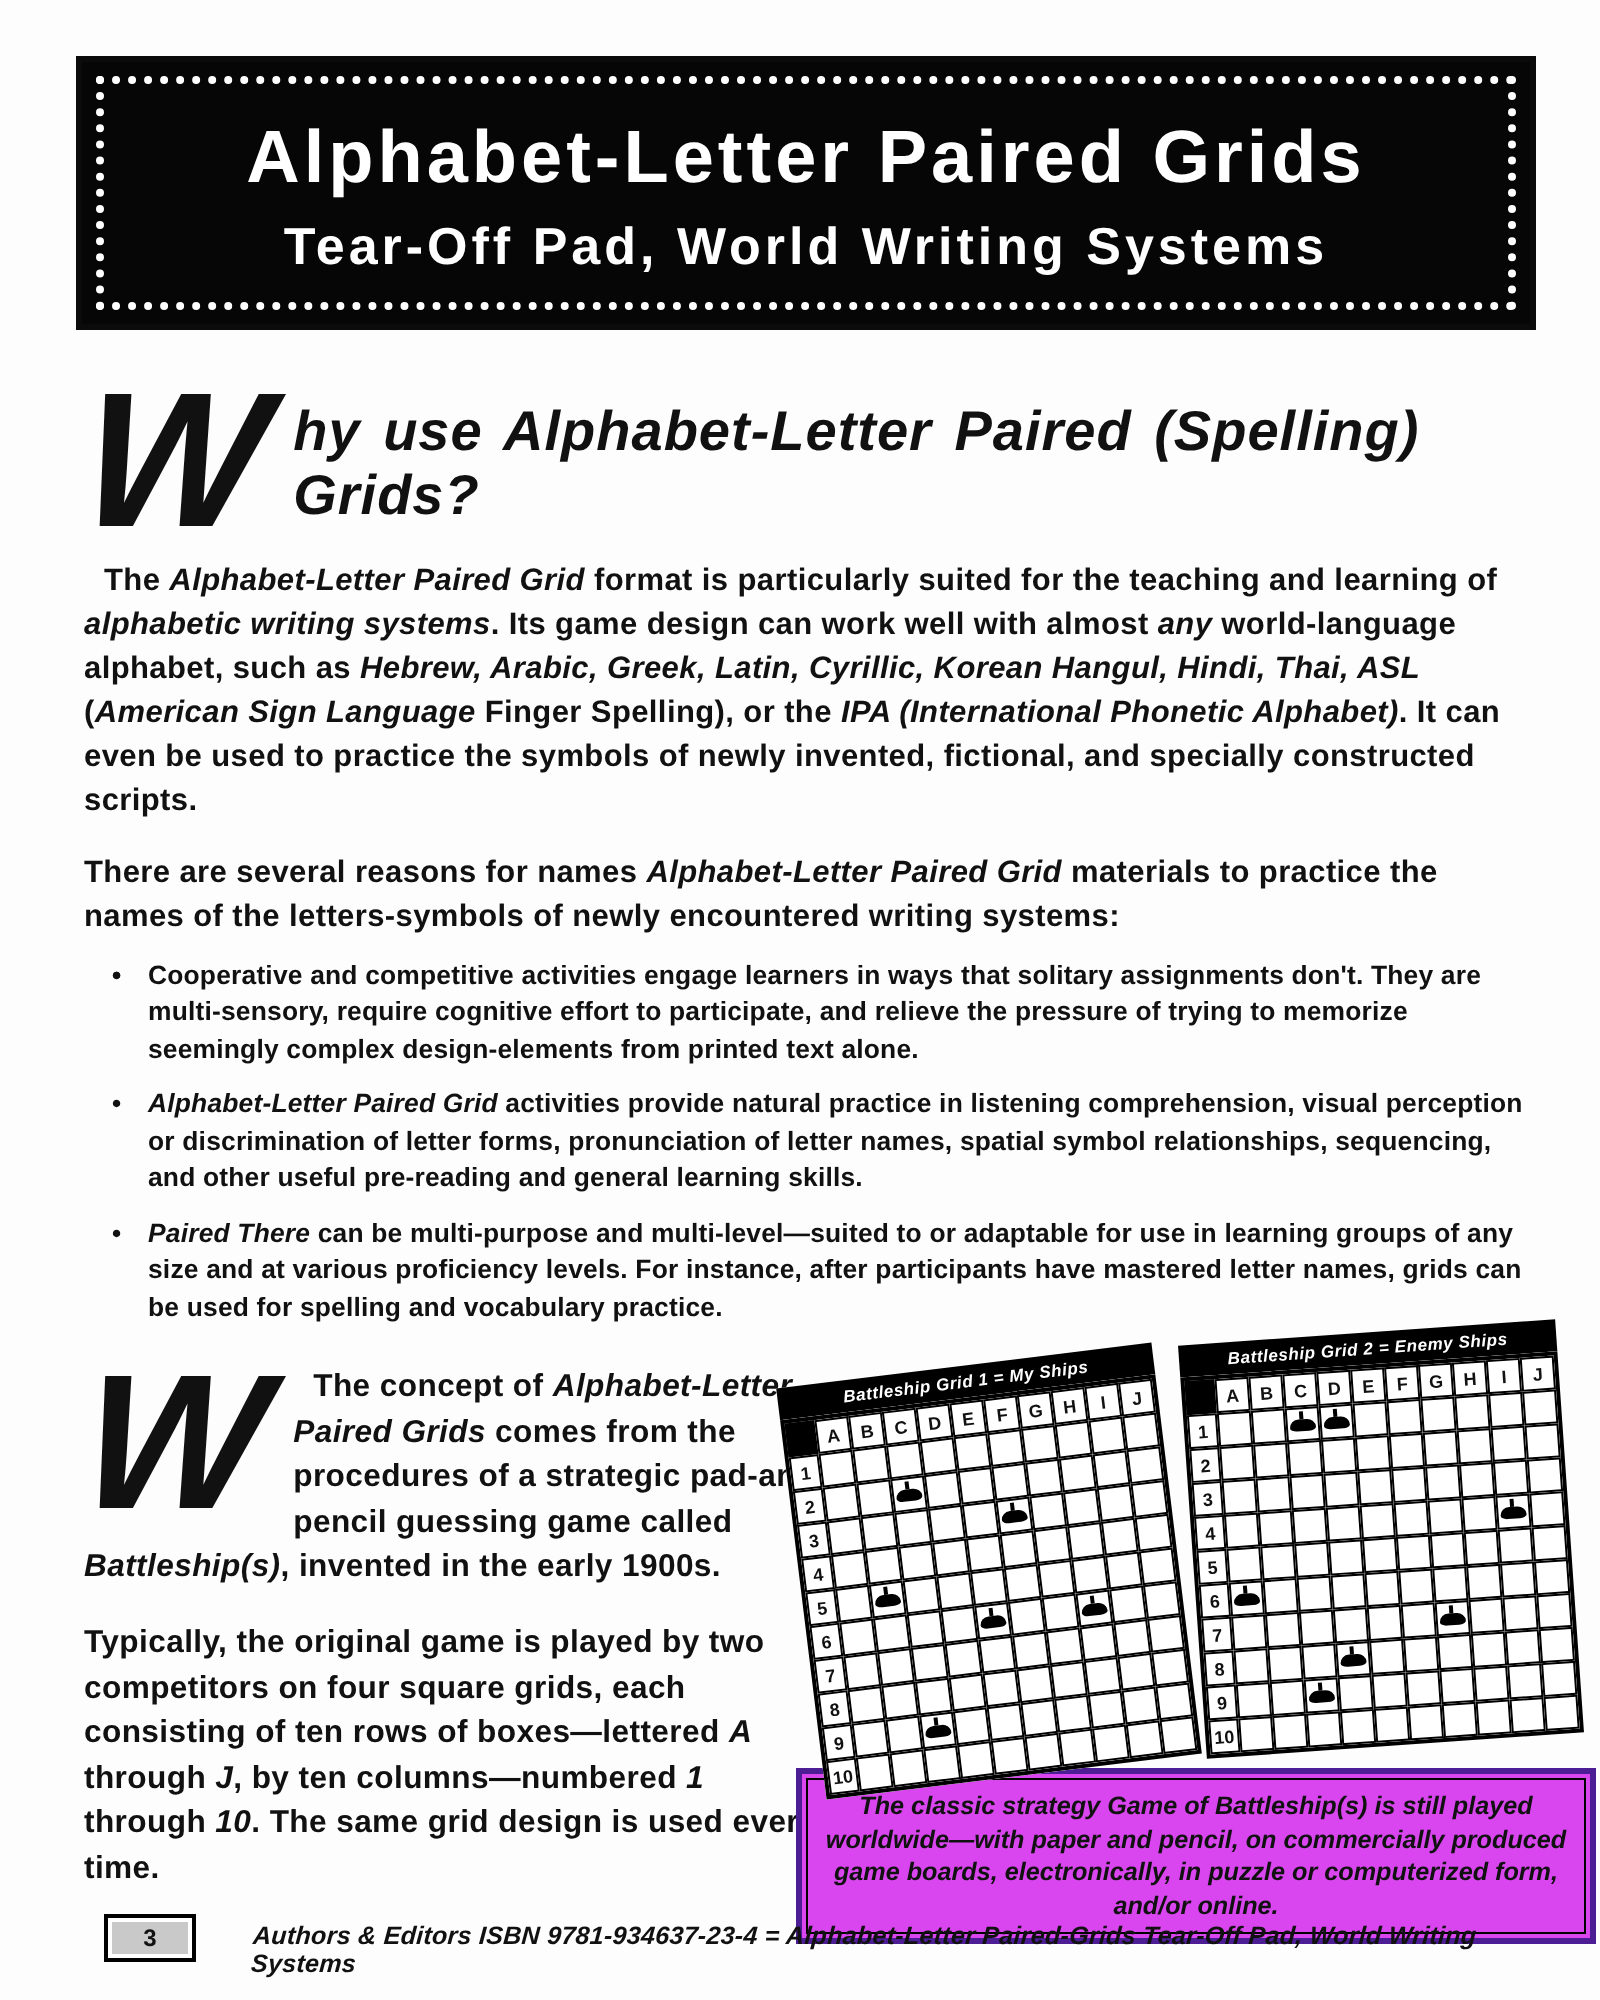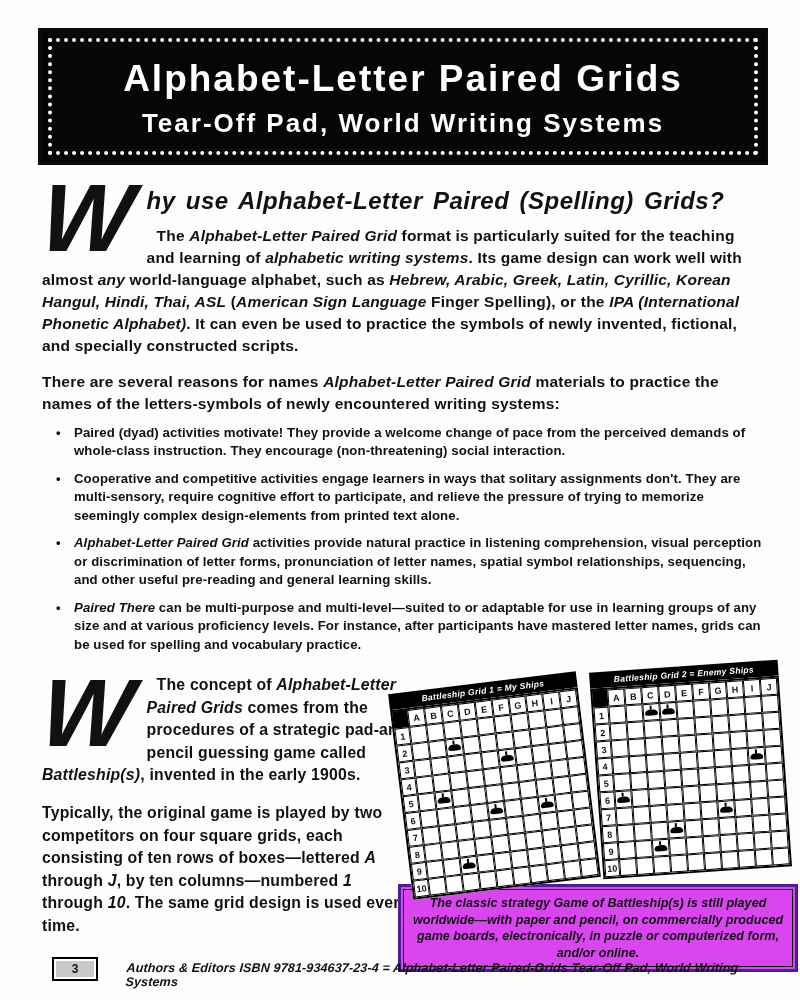--- a/index.html
+++ b/index.html
@@ -32,22 +32,22 @@
   .content{position:absolute;left:42px;top:176px;width:724px;}
 
   .dropcap{
     float:left;
     font-size:96px;line-height:0.72;
     font-weight:bold;font-style:italic;
     margin:4px 14px 2px 0;
     transform:skewX(-6deg);
   }
   h2.sec-head{
-    font-size:24px;font-style:italic;font-weight:bold;
-    margin:3px;padding-top:8px;letter-spacing:0.5px;
+    font-size:28px;font-style:italic;font-weight:bold;
+    margin:16px;padding-top:8px;letter-spacing:0.5px;
     word-spacing:3px;
   }
   .para{
     font-size:15.5px;font-weight:bold;line-height:1.42;
     margin:12px 0 0 0;letter-spacing:0.2px;
   }
   .para.first{margin-top:10px;text-indent:10px;}
   .seg-i{font-style:italic;}
 
   ul.bullets{
@@ -141,21 +141,20 @@
       <span class="dropcap">W</span>
       <h2 class="sec-head">hy use Alphabet-Letter Paired (Spelling) Grids?</h2>
       <p class="para first"><span>The </span><span class="seg-i">Alphabet-Letter Paired Grid</span><span> format is particularly suited for the teaching and learning of </span><span class="seg-i">alphabetic writing systems</span><span>. Its game design can work well with almost </span><span class="seg-i">any</span><span> world-language alphabet, such as </span><span class="seg-i">Hebrew, Arabic, Greek, Latin, Cyrillic, Korean Hangul, Hindi, Thai, ASL</span><span> (</span><span class="seg-i">American Sign Language</span><span> Finger Spelling), or the </span><span class="seg-i">IPA (International Phonetic Alphabet)</span><span>. It can even be used to practice the symbols of newly invented, fictional, and specially constructed scripts.</span></p>
     </div>
 
     <p class="para" style="clear:both;margin-top:14px;"><span>There are several reasons for names </span><span class="seg-i">Alphabet-Letter Paired Grid</span><span> materials to practice the names of the letters-symbols of newly encountered writing systems:</span></p>
 
     <ul class="bullets">
       <li>
         <span class="blt">•</span>
-        <span><span>Paired (dyad) activities motivate!  They provide a welcome change of pace from the perceived demands of whole-class instruction.  They encourage (non-threatening) social interaction.</span></span>
       </li>
       <li>
         <span class="blt">•</span>
         <span><span>Cooperative and competitive activities engage learners in ways that solitary assignments don't.  They are multi-sensory, require cognitive effort to participate, and relieve the pressure of trying to memorize seemingly complex design-elements from printed text alone.</span></span>
       </li>
       <li>
         <span class="blt">•</span>
         <span><span class="seg-i">Alphabet-Letter Paired Grid</span><span> activities provide natural practice in listening comprehension, visual perception or discrimination of letter forms, pronunciation of letter names, spatial symbol relationships, sequencing, and other useful pre-reading and general learning skills.</span></span>
       </li>
       <li>

